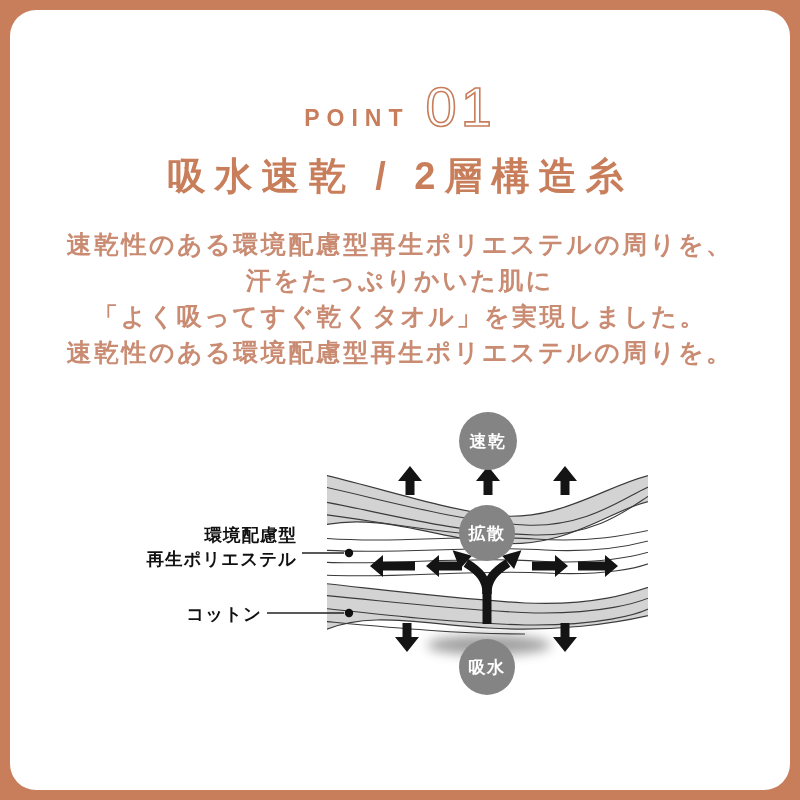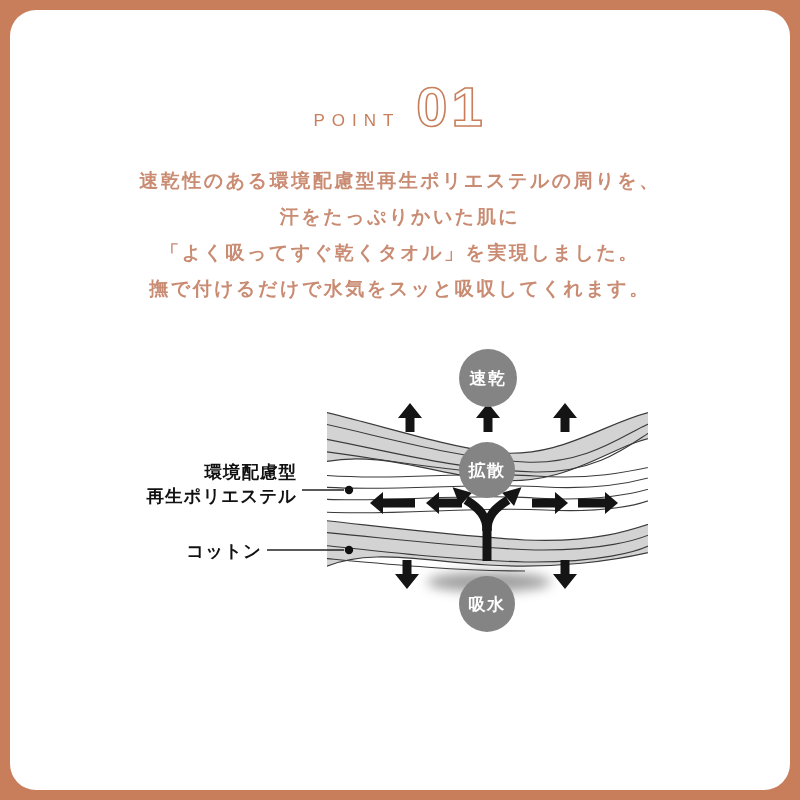--- a/index.html
+++ b/index.html
@@ -30,45 +30,45 @@
   }
   .point-row{
     margin-top:64px;
     display:flex;
     justify-content:center;
     align-items:baseline;
     gap:16px;
   }
   .point-label{
     color:var(--accent);
-    font-size:17px;
-    font-weight:400;
+    font-size:23px;
+    font-weight:700;
     letter-spacing:7px;
   }
   .point-number{
     color:var(--accent);
     font-size:56px;
-    font-weight:700;
+    font-weight:400;
     letter-spacing:4px;
     -webkit-text-fill-color:transparent;
     -webkit-text-stroke:1.6px var(--accent);
   }
   .page-title{
     margin-top:12px;
     text-align:center;
     color:var(--accent);
     font-size:38px;
     font-weight:600;
     letter-spacing:9px;
   }
   .description{
     margin-top:24px;
     text-align:center;
     color:var(--body_text);
-    font-size:19px;
+    font-size:25px;
     font-weight:600;
     letter-spacing:2.5px;
     line-height:36px;
   }
   .diagram{
     margin:32px 0 0 130px;
     width:560px;
     height:300px;
   }
   .diagram svg{display:block;width:560px;height:300px;}
@@ -85,26 +85,27 @@
 </head>
 <body>
 
 <div class="panel">
 
   <div class="point-row">
     <span class="point-label">POINT</span>
     <span class="point-number">01</span>
   </div>
 
+  <h1 class="page-title">吸水速乾 / 2層構造糸</h1>
 
   <div class="description">
     <p>速乾性のある環境配慮型再生ポリエステルの周りを、</p>
     <p>汗をたっぷりかいた肌に</p>
     <p>「よく吸ってすぐ乾くタオル」を実現しました。</p>
-    <p>撫で付けるだけで水気をスッと吸収してくれます。</p>
+    <p>速乾性のある環境配慮型再生ポリエステルの周りを。</p>
   </div>
 
   <figure class="diagram">
     <svg viewBox="0 0 560 300" xmlns="http://www.w3.org/2000/svg">
       <defs>
         <clipPath id="fabricClip">
             <rect x="187" y="55" width="321" height="185"></rect>
           </clipPath>
         <filter id="blurF" x="-50%" y="-200%" width="200%" height="500%">
           <feGaussianBlur stdDeviation="6"></feGaussianBlur>

